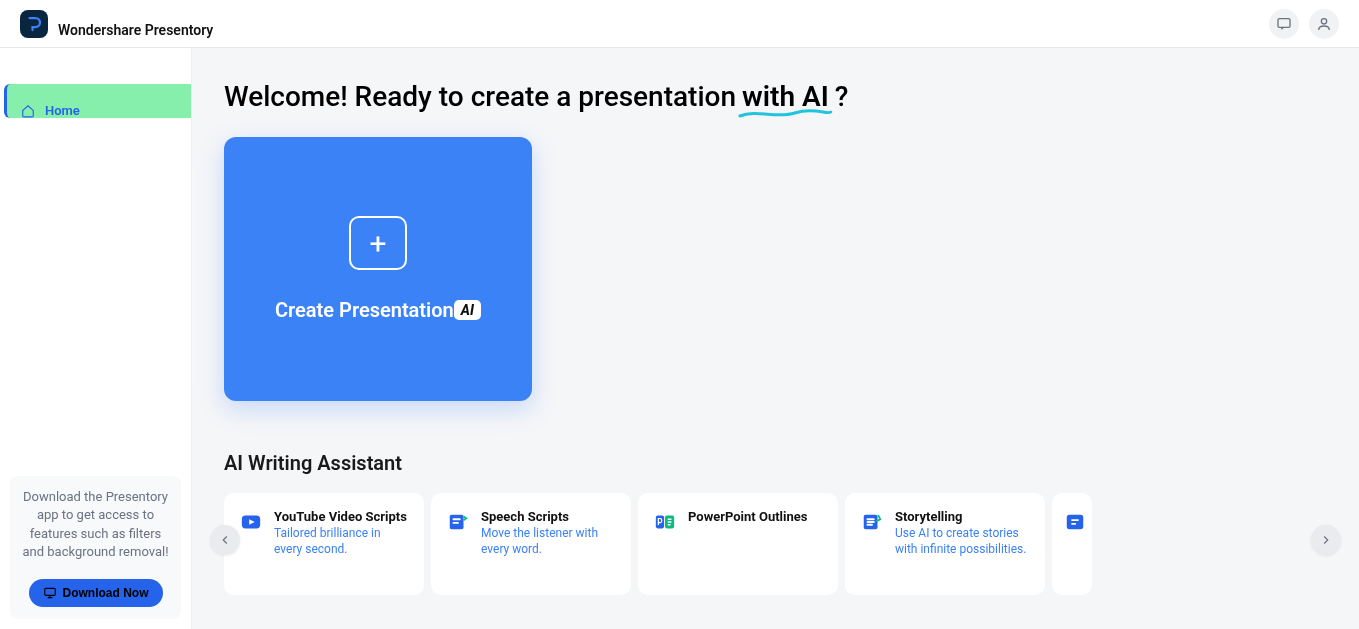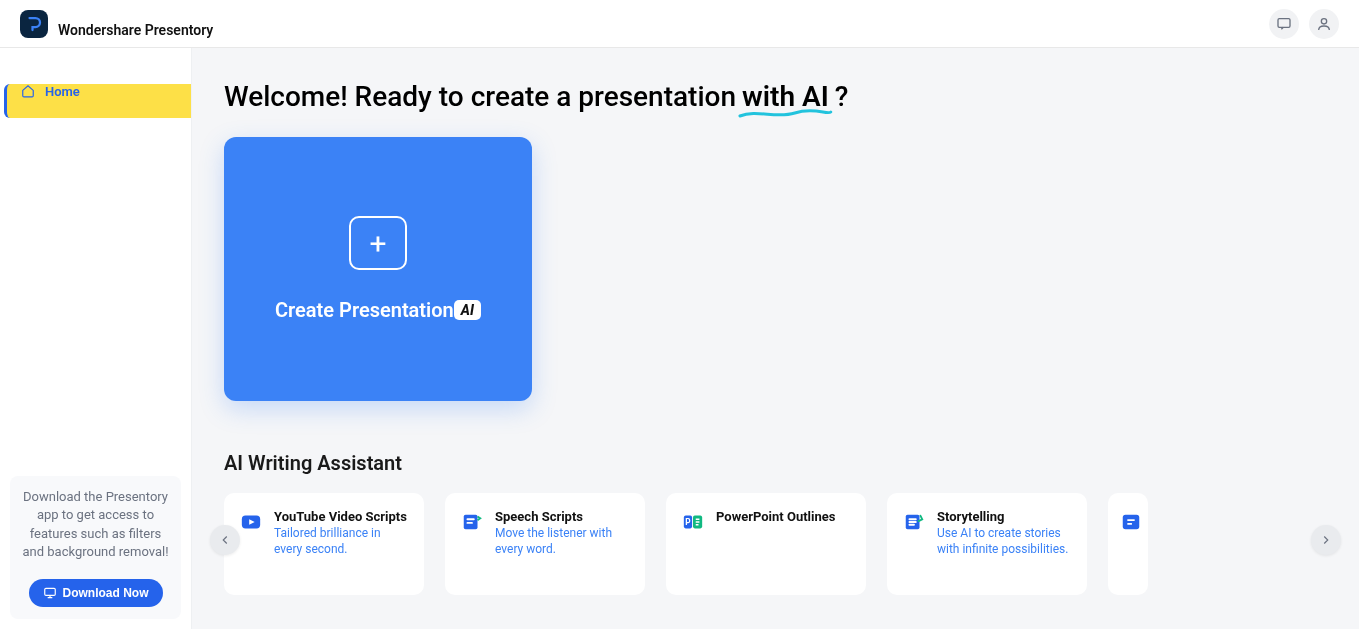--- a/index.html
+++ b/index.html
@@ -45,43 +45,43 @@
   .sidebar {
     width: 192px;
     background: #ffffff;
     border-right: 1px solid #eef0f2;
     display: flex;
     flex-direction: column;
     padding-top: 36px;
   }
   .nav-item {
     margin-left: 4px;
-    display: flex; align-items: flex-start; gap: 10px;
+    display: flex; align-items: flex-end; gap: 10px;
     height: 34px; padding: 0 14px;
     border-top-left-radius: 6px; border-bottom-left-radius: 6px;
-    color: #2563eb; background: #fde047;
+    color: #2563eb; background: #86efac;
     font-size: 13px; font-weight: 600;
     cursor: pointer;
     border-left: 3px solid #2563eb;
   }
   .nav-item svg { width: 14px; height: 14px; }
 
   .sidebar-footer {
     margin-top: auto;
     padding: 10px;
   }
   .promo {
     background: #f8f9fb;
     border-radius: 8px;
     padding: 12px 10px;
     text-align: center;
   }
   .promo-text { font-size: 13px; color: #6b7280; line-height: 1.4; margin-bottom: 18px; }
   .download-btn {
-    background: #2563eb; color: #ffffff; border: none;
+    background: #2563eb; color: #000000; border: none;
     border-radius: 16px; padding: 7px 14px;
     display: inline-flex; align-items: center; gap: 6px;
     font-size: 12px; font-weight: 600; cursor: pointer;
   }
   .download-btn svg { width: 14px; height: 14px; }
 
   .main {
     flex: 1;
     background: #f5f6f8;
     padding: 32px 32px 0 32px;
@@ -118,21 +118,21 @@
   }
   .create-label { display: flex; align-items: center; font-size: 20px; font-weight: 600; }
   .ai-badge {
     background: #fff; color: #111; font-style: italic;
     font-weight: 800; font-size: 14px; padding: 2px 7px; border-radius: 5px;
   }
 
   .section-title { font-size: 20px; font-weight: 600; margin-top: 50px; margin-bottom: 18px; }
 
   .cards-row {
-    display: flex; gap: 21px; align-items: flex-start;
+    display: flex; gap: 7px; align-items: flex-start;
     position: relative;
   }
   .ai-card {
     width: 200px; height: 102px;
     background: #fff; border-radius: 10px;
     padding: 16px 14px;
     display: flex; gap: 10px;
     cursor: pointer;
     flex: 0 0 auto;
   }

